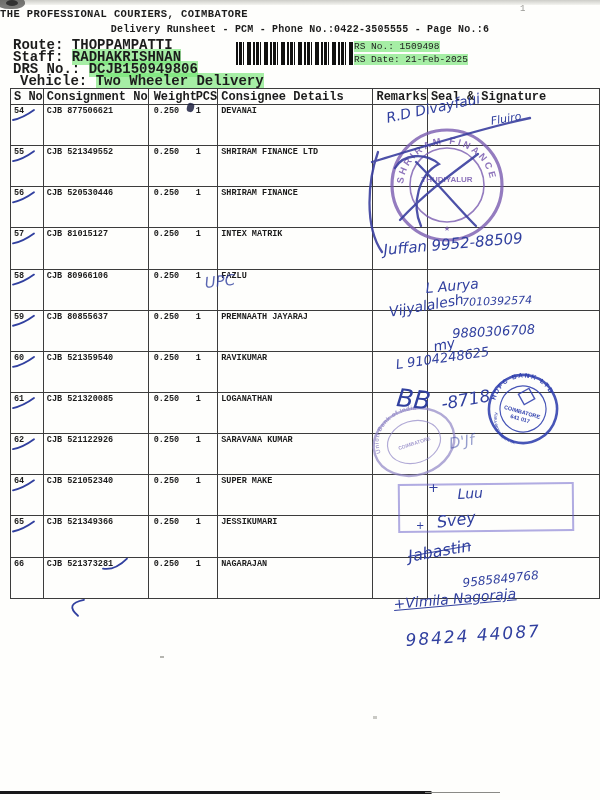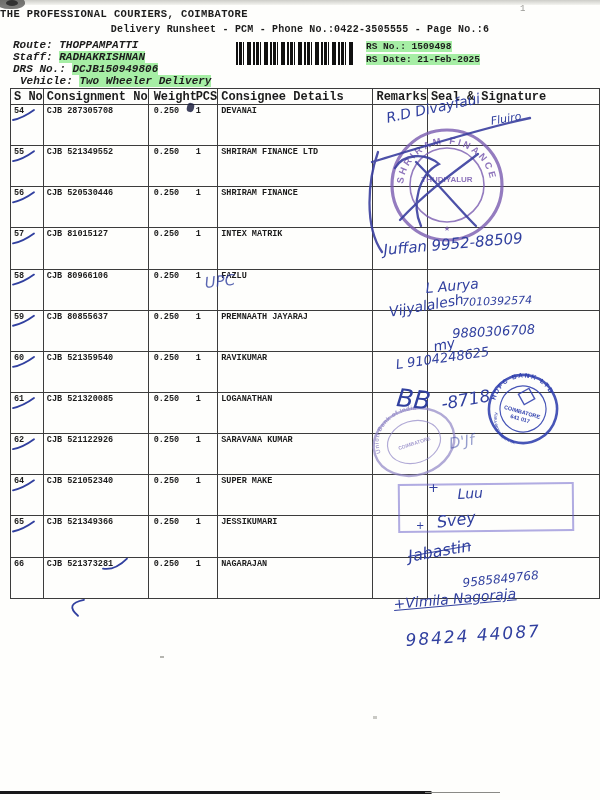--- a/index.html
+++ b/index.html
@@ -16,23 +16,23 @@
   .edge-bottom{position:absolute;left:0;top:791px;width:432px;height:3px;background:#181818;
                border-radius:0 2px 2px 0;}
   .edge-bottom2{position:absolute;left:425px;top:792px;width:75px;height:1px;background:#8a8a86;}
   .speck1{position:absolute;left:160px;top:656px;width:4px;height:2px;background:#b5b5b0;}
   .speck2{position:absolute;left:373px;top:716px;width:4px;height:3px;background:#c9c9c4;}
   
   .title{position:absolute;left:0;top:8px;width:600px;
          font-size:10.5px;font-weight:700;letter-spacing:.4px;}
   .subtitle{position:absolute;left:0;top:24px;width:600px;text-align:center;
             font-size:10px;font-weight:700;letter-spacing:.2px;}
-  .info-left{position:absolute;left:13px;top:39px;font-size:11px;font-weight:700;line-height:12px;font-style:italic;}
+  .info-left{position:absolute;left:13px;top:39px;font-size:14px;font-weight:700;line-height:12px;}
   .info-left .indent{padding-left:7px;}
-  .info-right{position:absolute;left:366px;top:41px;font-size:9.5px;font-weight:700;line-height:12.5px;}
+  .info-right{position:absolute;left:354px;top:41px;font-size:9.5px;font-weight:400;line-height:12.5px;}
   .hl{background:rgba(112,228,112,.62);}
   .barcode{position:absolute;left:236px;top:42px;width:119px;height:23px;
     background:repeating-linear-gradient(90deg,#101010 0 2px,#fff 2px 3px,#101010 3px 6px,
       #fff 6px 7px,#101010 7px 8px,#fff 8px 11px,#101010 11px 15px,#fff 15px 17px);}
   
   table.grid{position:absolute;left:10px;top:88px;border-collapse:collapse;table-layout:fixed;
              font-size:8.5px;font-weight:700;}
   table.grid th,table.grid td{border:1px solid #3c3c3c;padding:1px 0 0 3px;vertical-align:top;
              text-align:left;overflow:hidden;white-space:nowrap;font-weight:700;}
   table.grid thead tr{height:12px;}
@@ -101,21 +101,21 @@
         <th>Consignment No</th>
         <th class="h-wp"><span class="w">Weight</span><span class="p">PCS</span></th>
         <th>Consignee Details</th>
         <th>Remarks</th>
         <th class="h-seal">Seal &amp; Signature</th>
       </tr>
     </thead>
     <tbody>
         <tr>
       <td><span>54</span></td>
-      <td>CJB 287305708</td>
+      <td>CJB 877506621</td>
       <td class="c-wp"><span class="w">0.250</span><span class="p">1</span></td>
       <td class="c-cons">DEVANAI</td>
       <td></td>
       <td class="c-seal"></td>
     </tr>
         <tr>
       <td><span>55</span></td>
       <td>CJB 521349552</td>
       <td class="c-wp"><span class="w">0.250</span><span class="p">1</span></td>
       <td class="c-cons">SHRIRAM FINANCE LTD</td>

